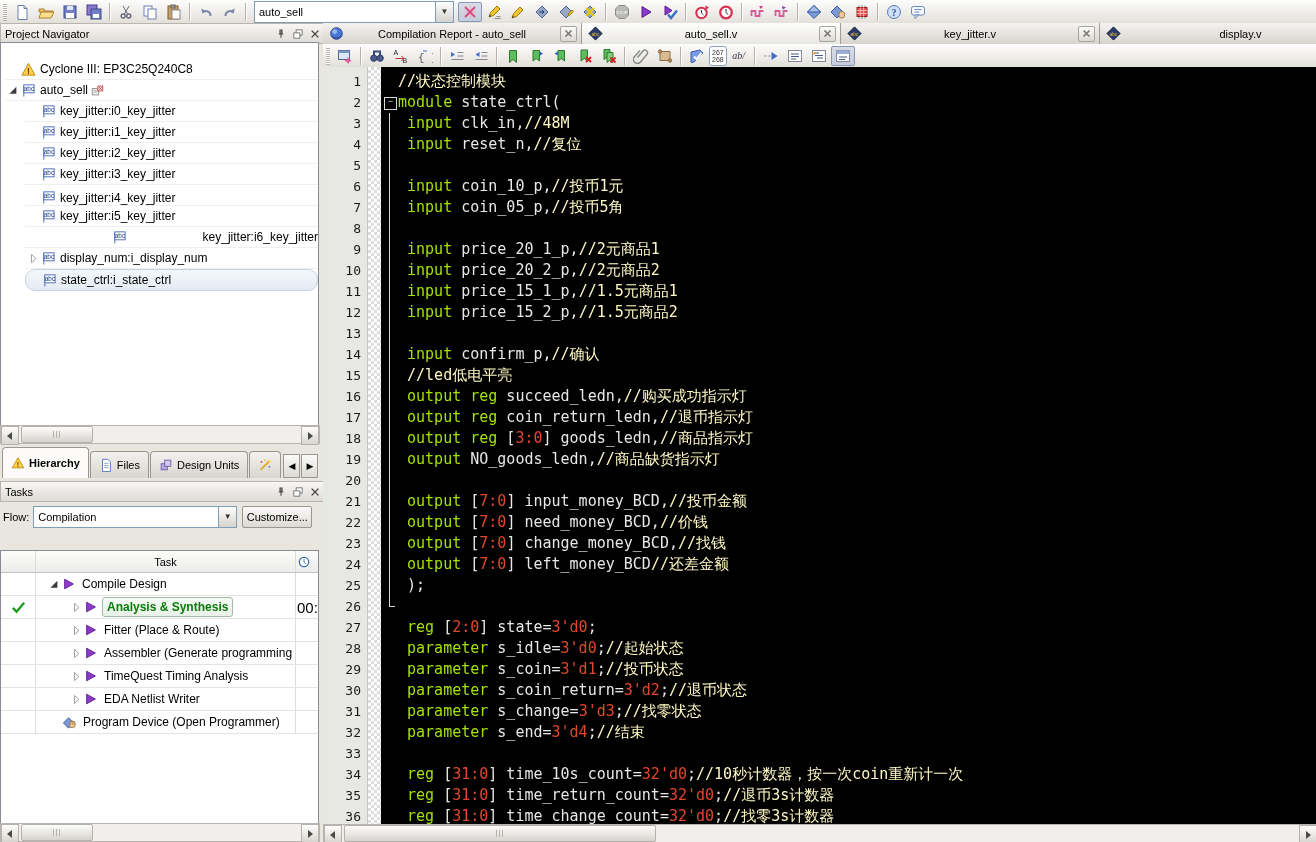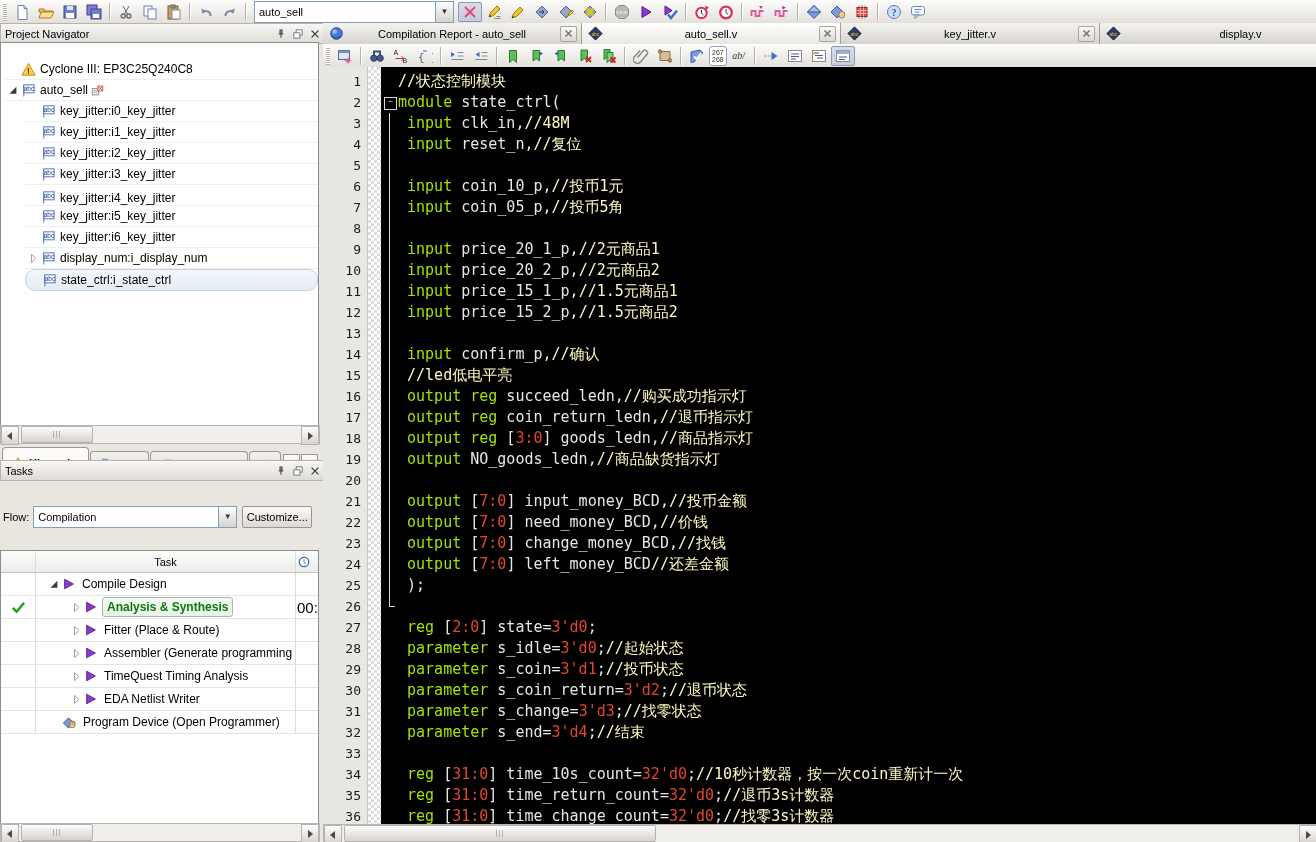--- a/index.html
+++ b/index.html
@@ -432,21 +432,21 @@
           <span class="exp"></span>
           <span style="display: inline-flex;">
             <svg width="15" height="16" viewBox="0 0 16 16">
               <path d="M3 3v12" stroke="#4a6ab8"></path>
               <rect x="3" y="2.5" width="11" height="8.5" fill="#fff" stroke="#4a6ab8"></rect>
               <text x="8.5" y="9.3" font-size="6.8" text-anchor="middle" fill="#1a3a8a" font-family="Liberation Sans">abc</text>
             </svg>
           </span>
           <span class="lbl">key_jitter:i5_key_jitter</span>
         </div>
-        <div class="trow" style="margin-left: 24px;">
+        <div class="trow" style="margin-left: 24px; justify-content: space-between;">
           <span class="exp"></span>
           <span style="display: inline-flex;">
             <svg width="15" height="16" viewBox="0 0 16 16">
               <path d="M3 3v12" stroke="#4a6ab8"></path>
               <rect x="3" y="2.5" width="11" height="8.5" fill="#fff" stroke="#4a6ab8"></rect>
               <text x="8.5" y="9.3" font-size="6.8" text-anchor="middle" fill="#1a3a8a" font-family="Liberation Sans">abc</text>
             </svg>
           </span>
           <span class="lbl">key_jitter:i6_key_jitter</span>
         </div>
@@ -533,21 +533,21 @@
             <circle cx="8" cy="2.5" r=".9" fill="#e8a820"></circle>
           </svg>
         </span>
       </div>
       <div class="navbtn">◀</div>
       <div class="navbtn">▶</div>
     </div>
 </div>
 
 <div>
-  <div class="panel-title" style="top:460px;width:317px">
+  <div class="panel-title" style="top:481px;width:317px">
     <span>Tasks</span>
     <span class="pt-btns">
       <span class="pt-btn">
           <svg width="12" height="12" viewBox="0 0 16 16">
             <rect x="6.5" y="2.5" width="3" height="5" fill="#7a7a7a" stroke="#444"></rect>
             <path d="M5 8h6M8 8v5" stroke="#444" stroke-width="1.4"></path>
           </svg>
         </span>
       <span class="pt-btn">
           <svg width="12" height="12" viewBox="0 0 16 16">

